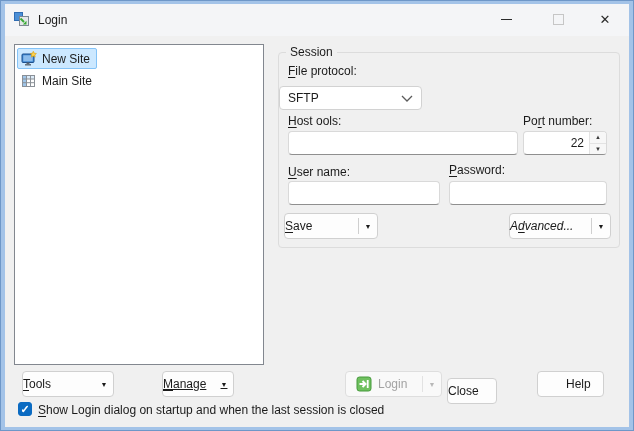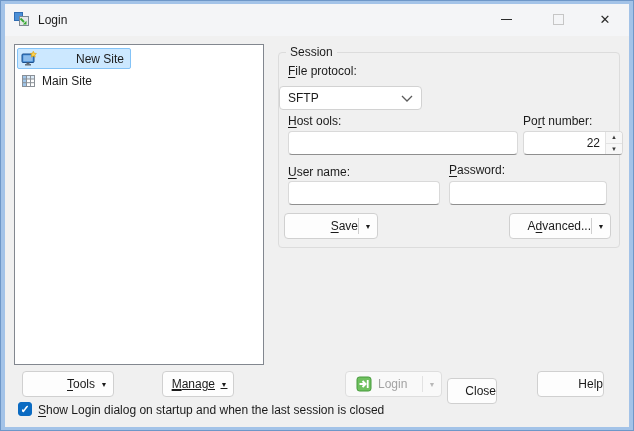--- a/index.html
+++ b/index.html
@@ -19,64 +19,64 @@
   .winbtn.min { left:486px; } .winbtn.max { left:538px; } .winbtn.close { left:585px; }
   .min-glyph { display:block; width:11px; height:1px; background:#2b2b2b; }
   .max-glyph { display:block; width:9px; height:9px; border:1px solid #c6c6c6; background:transparent; }
   .close-glyph { font-size:13px; color:#2b2b2b; line-height:1; }
 
   
   .listbox { position:absolute; left:9px; top:40px; width:250px; height:321px;
              background:#fff; border:1px solid #82878f; box-sizing:border-box; padding-top:2px; }
   .site-item { display:flex; align-items:center; height:19px; margin:1px 2px 0 2px; padding:0 6px 0 3px;
                width:fit-content; border:1px solid transparent; border-radius:2px; cursor:default; }
-  .site-item.selected { background:#cce8ff; border-color:#84c3f7;gap:34px; }
+  .site-item.selected { background:#cce8ff; border-color:#84c3f7; }
   .site-item .sicon { width:16px; height:16px; margin-right:5px; flex:0 0 16px; }
   .site-item .slabel { white-space:nowrap; }
 
   
   .groupbox { position:absolute; left:273px; top:48px; width:342px; height:196px;
               border:1px solid #dcdcdc; border-radius:4px; box-sizing:border-box; }
   .grouplabel { position:absolute; left:281px; top:41px; background:#f0f0f0; padding:0 4px; }
 
   .lbl { position:absolute; white-space:nowrap; }
   .mn { text-decoration:underline; text-underline-offset:2px; }
 
   .txt { position:absolute; box-sizing:border-box; height:24px; background:#fff;
          border:1px solid #d9d9d9; border-bottom:1px solid #8f8f8f; border-radius:4px;
          padding:0 7px; font-family:"Liberation Sans", sans-serif; font-size:12px; color:#1b1b1b; outline:none; }
   .combo { position:absolute; left:274px; top:82px; width:143px; height:24px; box-sizing:border-box;
            background:#fff; border:1px solid #d2d2d2; border-radius:4px;
            display:flex; align-items:center; padding:0 8px; cursor:default; }
   .combo .combo-value { flex:1; }
 
-  .portwrap { position:absolute; left:518px; top:127px; width:100px; height:24px; box-sizing:border-box;
+  .portwrap { position:absolute; left:518px; top:127px; width:84px; height:24px; box-sizing:border-box;
               background:#fff; border:1px solid #d9d9d9; border-bottom-color:#8f8f8f; border-radius:4px;
               display:flex; overflow:hidden; }
   .portwrap input { flex:1; min-width:0; border:none; outline:none; text-align:right; padding:0 5px;
                     font-family:"Liberation Sans", sans-serif; font-size:12px; color:#1b1b1b; background:transparent; }
   .spinner { width:16px; display:flex; flex-direction:column; border-left:1px solid #e3e3e3; }
   .spin { flex:1; display:flex; align-items:center; justify-content:center; background:#f7f7f7;
           font-size:6px; color:#3a3a3a; cursor:default; }
   .spin.up { border-bottom:1px solid #e3e3e3; }
 
   
   .btn { position:absolute; display:flex; align-items:center; box-sizing:border-box;
          background:#fdfdfd; border:1px solid #d0d0d0; border-radius:4px; height:26px;
          font-family:"Liberation Sans", sans-serif; font-size:12px; color:#1b1b1b; padding:0; cursor:default; }
-  .btn .btn-label { flex:1; text-align:right; white-space:nowrap; }
+  .btn .btn-label { flex:1; text-align:left; white-space:nowrap; }
   .btn .btn-divider { width:1px; height:16px; background:#cfcfcf; }
   .btn .btn-arrow { width:18px; text-align:center; font-size:7px; line-height:1; color:#1b1b1b; }
   .btn.disabled { background:#f9f9f9; border-color:#dedede; color:#a3a3a3; }
   .btn.disabled .btn-arrow { color:#b8b8b8; }
   .btn.disabled .btn-divider { background:#e2e2e2; }
   .login-ic { width:16px; height:16px; margin:0 6px 0 10px; }
 
   .btn-save { left:279px; top:209px; width:94px; }
-  .btn-advanced { left:504px; top:209px; width:102px; }
+  .btn-advanced { left:504px; top:209px; width:102px;font-style:italic; }
   .btn-tools { left:17px; top:367px; width:92px; }
   .btn-manage { left:157px; top:367px; width:72px;text-decoration:underline; }
   .btn-login { left:340px; top:367px; width:97px; }
   .btn-close { left:442px; top:374px; width:50px; justify-content:center; }
   .btn-help { left:532px; top:367px; width:67px; justify-content:center;padding-left:28px; }
 
   
   .checkbox { position:absolute; left:13px; top:398px; width:14px; height:14px; box-sizing:border-box;
               background:#0b6bc2; border:1px solid #0b6bc2; border-radius:3px;
               display:flex; align-items:center; justify-content:center; cursor:default; }

